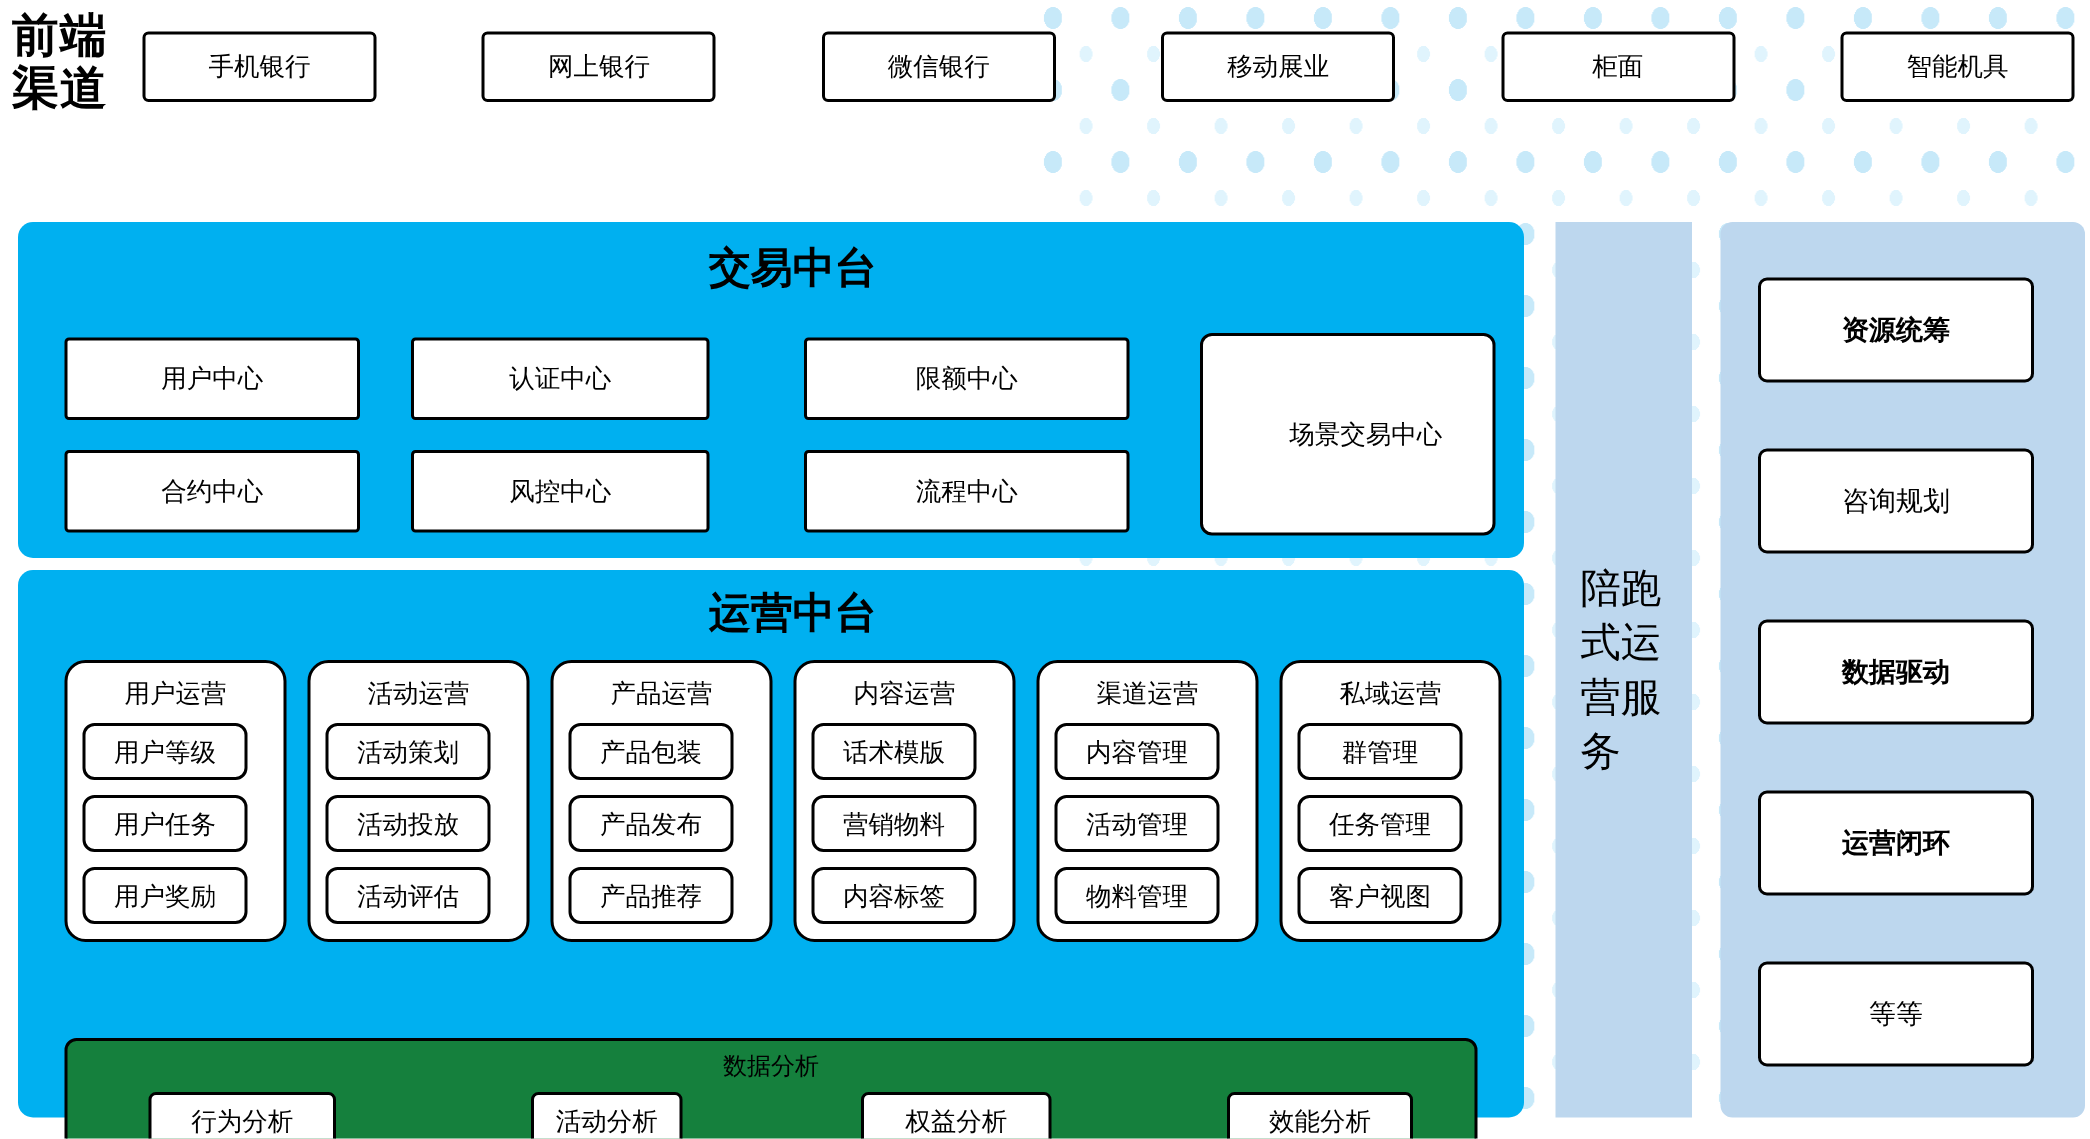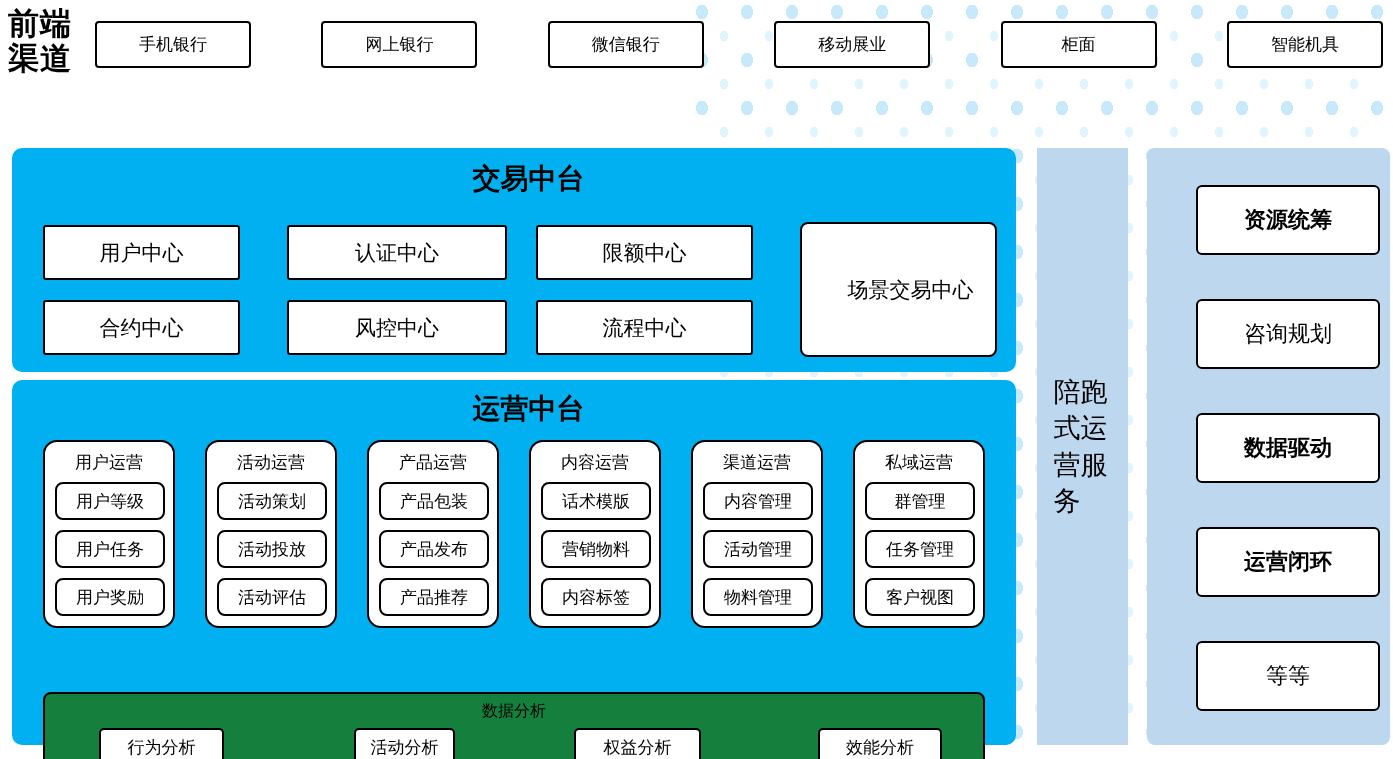--- a/index.html
+++ b/index.html
@@ -37,30 +37,30 @@
   
   .panel { background:#00B0F0; border-radius:10px; }
   .panel-trade { left:12px; top:148px; width:1004px; height:224px; }
   .panel-ops   { left:12px; top:380px; width:1004px; height:365px; }
   .panel-title { position:absolute; left:0; width:100%; text-align:center;
     font-size:28px; font-weight:bold;padding-left:29px; }
   .panel-trade .panel-title { top:12px; }
   .panel-ops .panel-title { top:10px; }
 
   .wbox { position:absolute; background:#fff; border:2px solid #000;
-    display:flex; align-items:center; justify-content:center; font-size:21px; }
+    display:flex; align-items:center; justify-content:center; font-size:17px; }
   .center-box { border-radius:3px; height:55px; }
   .cb-c1 { left:31px;  width:197px; }
-  .cb-c2 { left:275px; width:220px; }
+  .cb-c2 { left:262px; width:199px; }
   .cb-c3 { left:524px; width:217px; }
   .cb-r1 { top:77px; } .cb-r2 { top:152px;font-family:Liberation Mono, monospace; }
   .scene-box { left:788px; top:74px; width:197px; height:135px; border-radius:8px;padding-left:24px; }
 
   
-  .group { position:absolute; top:60px; width:132px; height:188px; background:#fff;
+  .group { position:absolute; top:60px; width:148px; height:188px; background:#fff;
     border:2px solid #000; border-radius:14px; }
   .g0{left:31px} .g1{left:193px} .g2{left:355px} .g3{left:517px} .g4{left:679px} .g5{left:841px}
   .group-title { position:absolute; top:9px; width:100%; text-align:center; font-size:17px; }
   .gitem { position:absolute; left:10px; width:110px; height:38px; background:#fff;
     border:2px solid #000; border-radius:8px; display:flex; align-items:center;
     justify-content:center; font-size:17px; }
   .gi0{top:40px} .gi1{top:88px} .gi2{top:136px}
 
   
   .analysis { position:absolute; left:31px; top:268px; width:942px; height:85px;
@@ -72,21 +72,21 @@
 
   
   .side-bar { left:1037px; top:148px; width:91px; height:597px; background:#BDD7EE;
     display:flex; align-items:center; justify-content:center; }
   .side-bar-text { font-size:27px; line-height:1.35; text-align:left; width:58px;
     word-break:break-all; }
   .right-panel { left:1147px; top:148px; width:243px; height:597px; background:#BDD7EE;
     border-radius:8px; }
   .ritem { position:absolute; left:25px; width:184px; height:70px; background:#fff;
     border:2px solid #000; border-radius:6px; display:flex; align-items:center;
-    justify-content:center; font-size:22px;margin-left:24px; }
+    justify-content:center; font-size:18px; }
   .r0{top:37px} .r1{top:151px} .r2{top:265px} .r3{top:379px} .r4{top:493px}
   .bold { font-weight:bold; }
 </style>
 </head>
 <body>
 
 <div id="stage">
   <div class="dots"></div>
 
   <div class="layer front-label">前端渠道</div>

